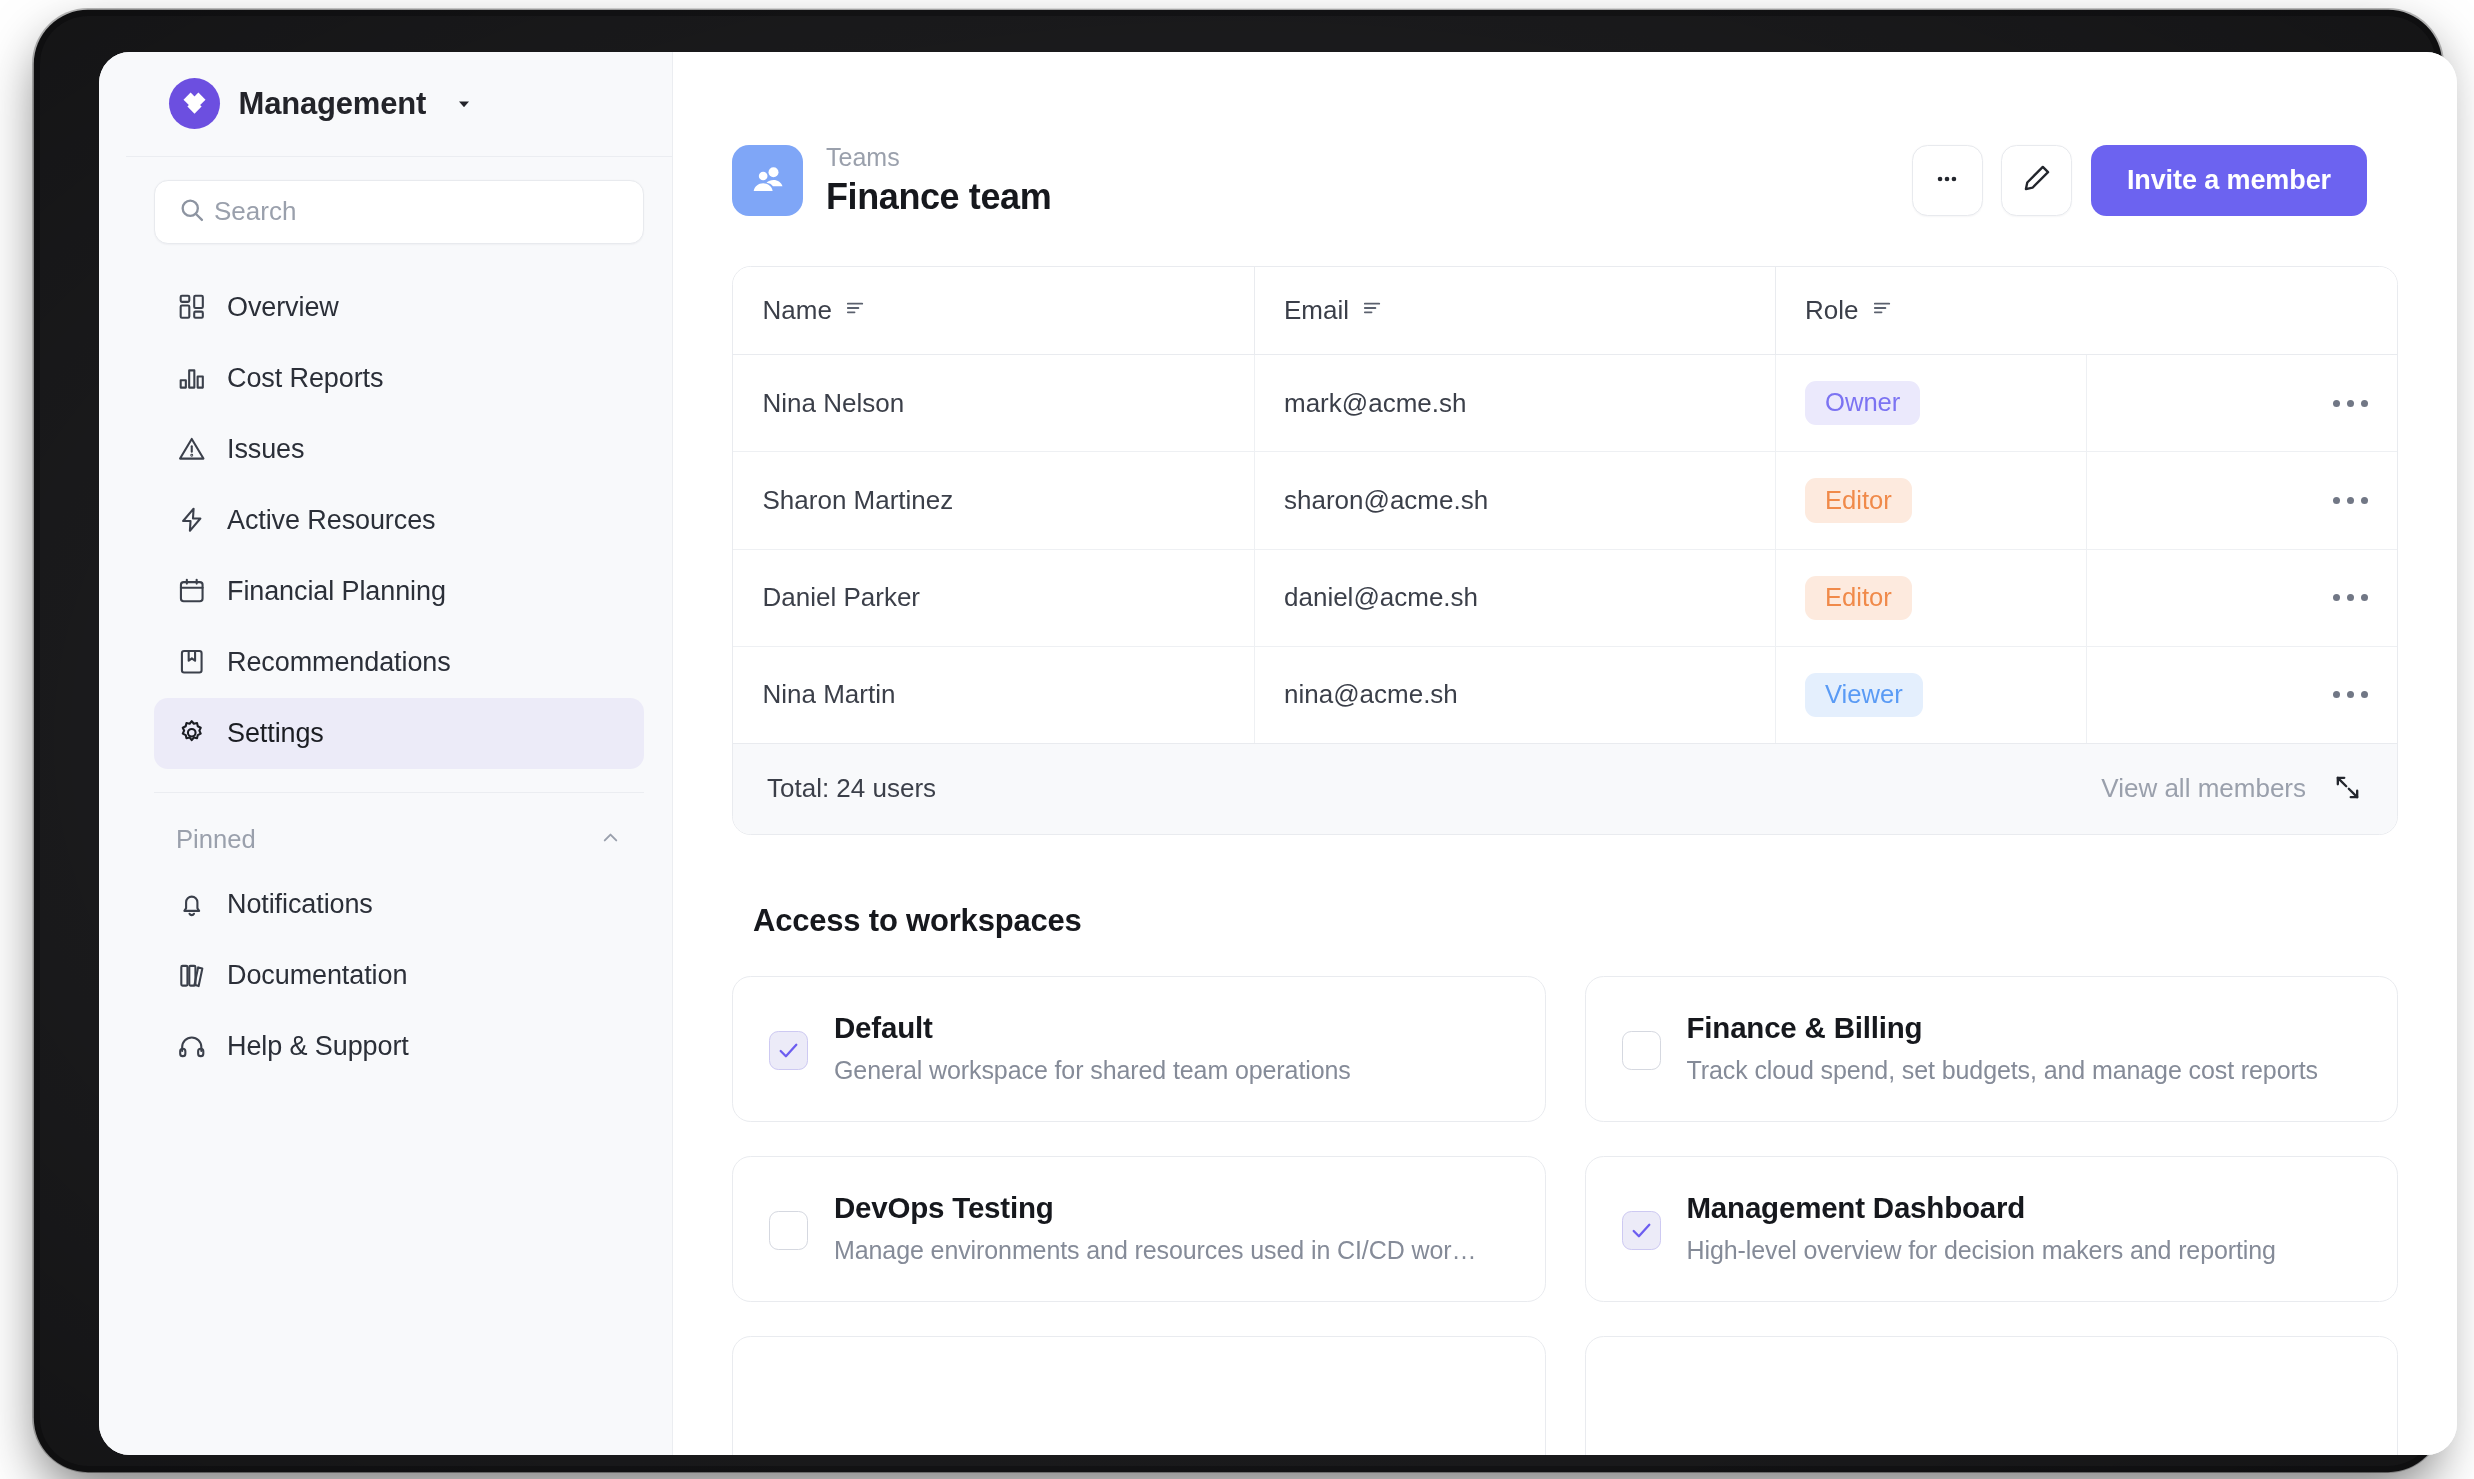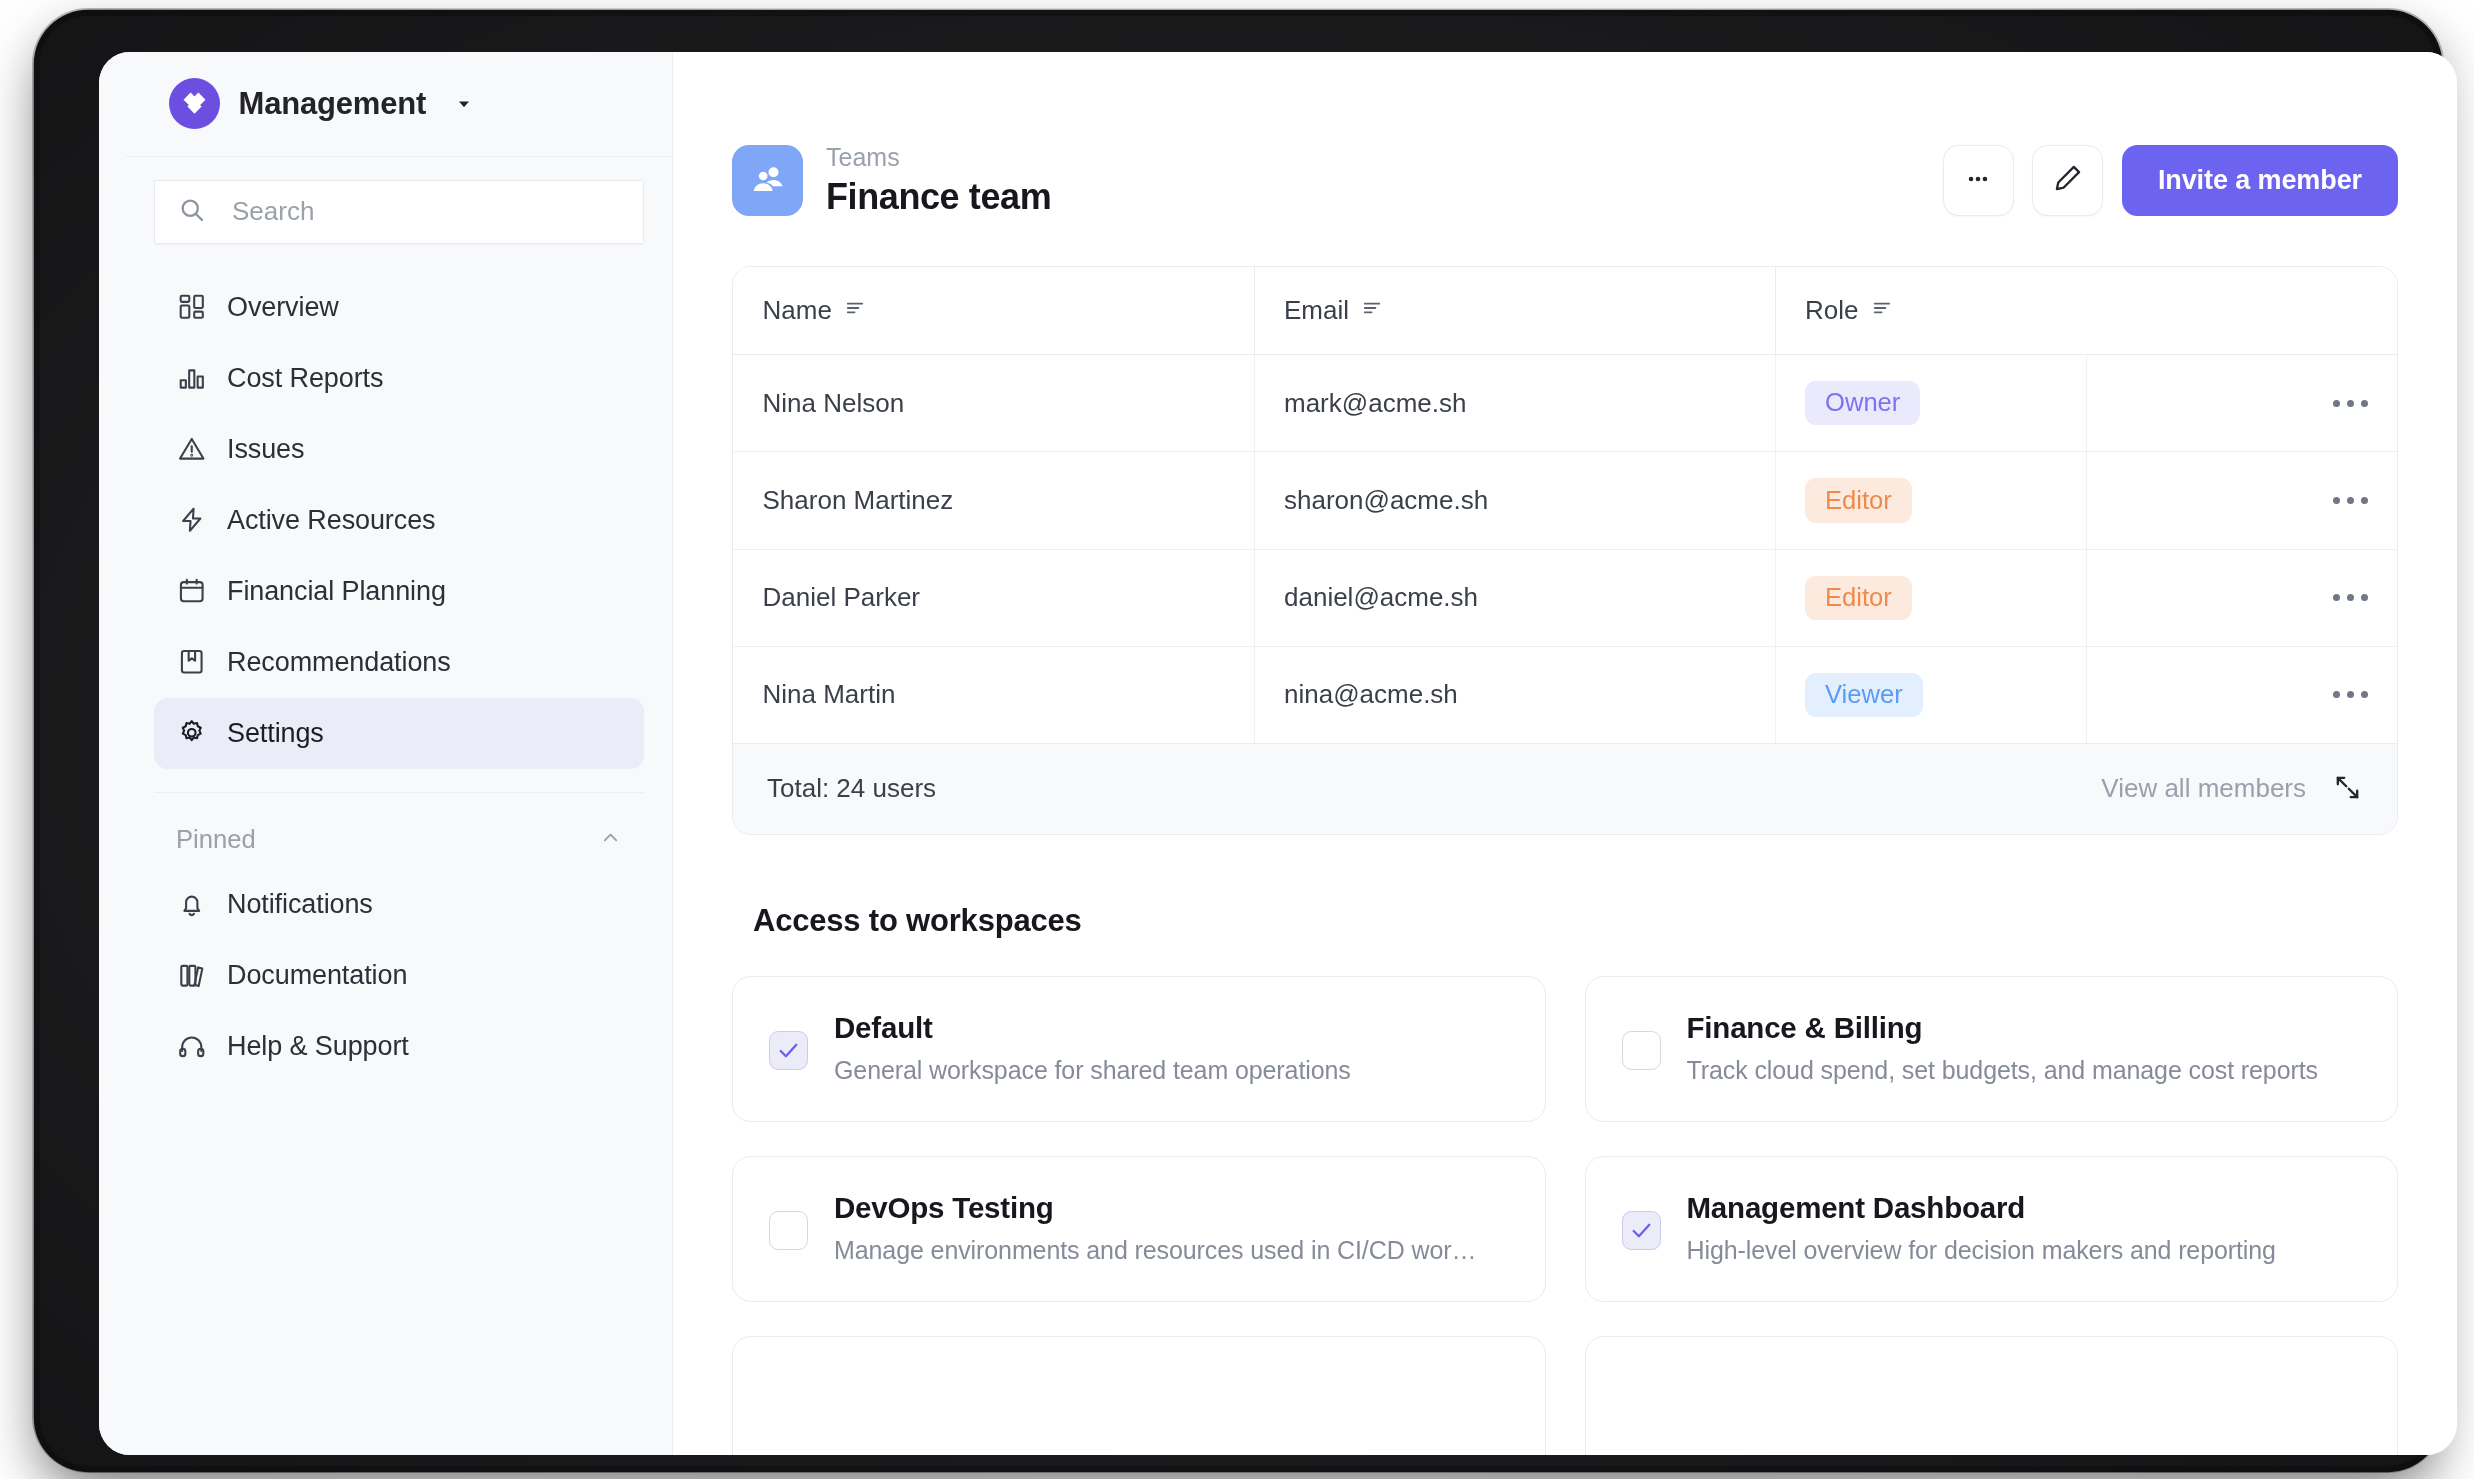--- a/index.html
+++ b/index.html
@@ -76,24 +76,24 @@
     letter-spacing: -0.2px;
   }
   #workspace-caret { margin-left: 9.3px; display:flex; align-items:center; }
 
   
   #search-wrap { padding: 23px 28px 0 28px; }
   #search-box {
     height: 64px;
     background: #ffffff;
     border: 1.6px solid #e8eaee;
-    border-radius: 2px;
+    border-radius: 14px;
     display: flex;
     align-items: center;
-    gap: 26px;
+    gap: 8px;
     padding: 0 23px;
     box-shadow: 0 0.8px 1.6px rgba(16,24,40,.04);
   }
   #search-input {
     border: none; outline: none; background: transparent;
     font-family: "Liberation Sans", sans-serif;
     font-size: 26px;
     color: #3b3f49;
     width: 100%;
   }
@@ -146,21 +146,21 @@
     height: 100%;
     background: #ffffff;
     overflow: hidden;
     position: relative;
   }
 
   #page-header {
     display: flex;
     align-items: center;
     justify-content: space-between;
-    padding: 91px 59px 0 59px;
+    padding: 91px 90px 0 59px;
   }
   #page-title-group { display: flex; align-items: center; gap: 23px; }
   #team-avatar {
     width: 71px; height: 71px;
     border-radius: 17px;
     background: #7fa6f7;
     display: flex; align-items: center; justify-content: center;
     flex: none;
   }
   #breadcrumb { font-size: 25px; color: #9aa0ac; margin-bottom: 4.7px; }

